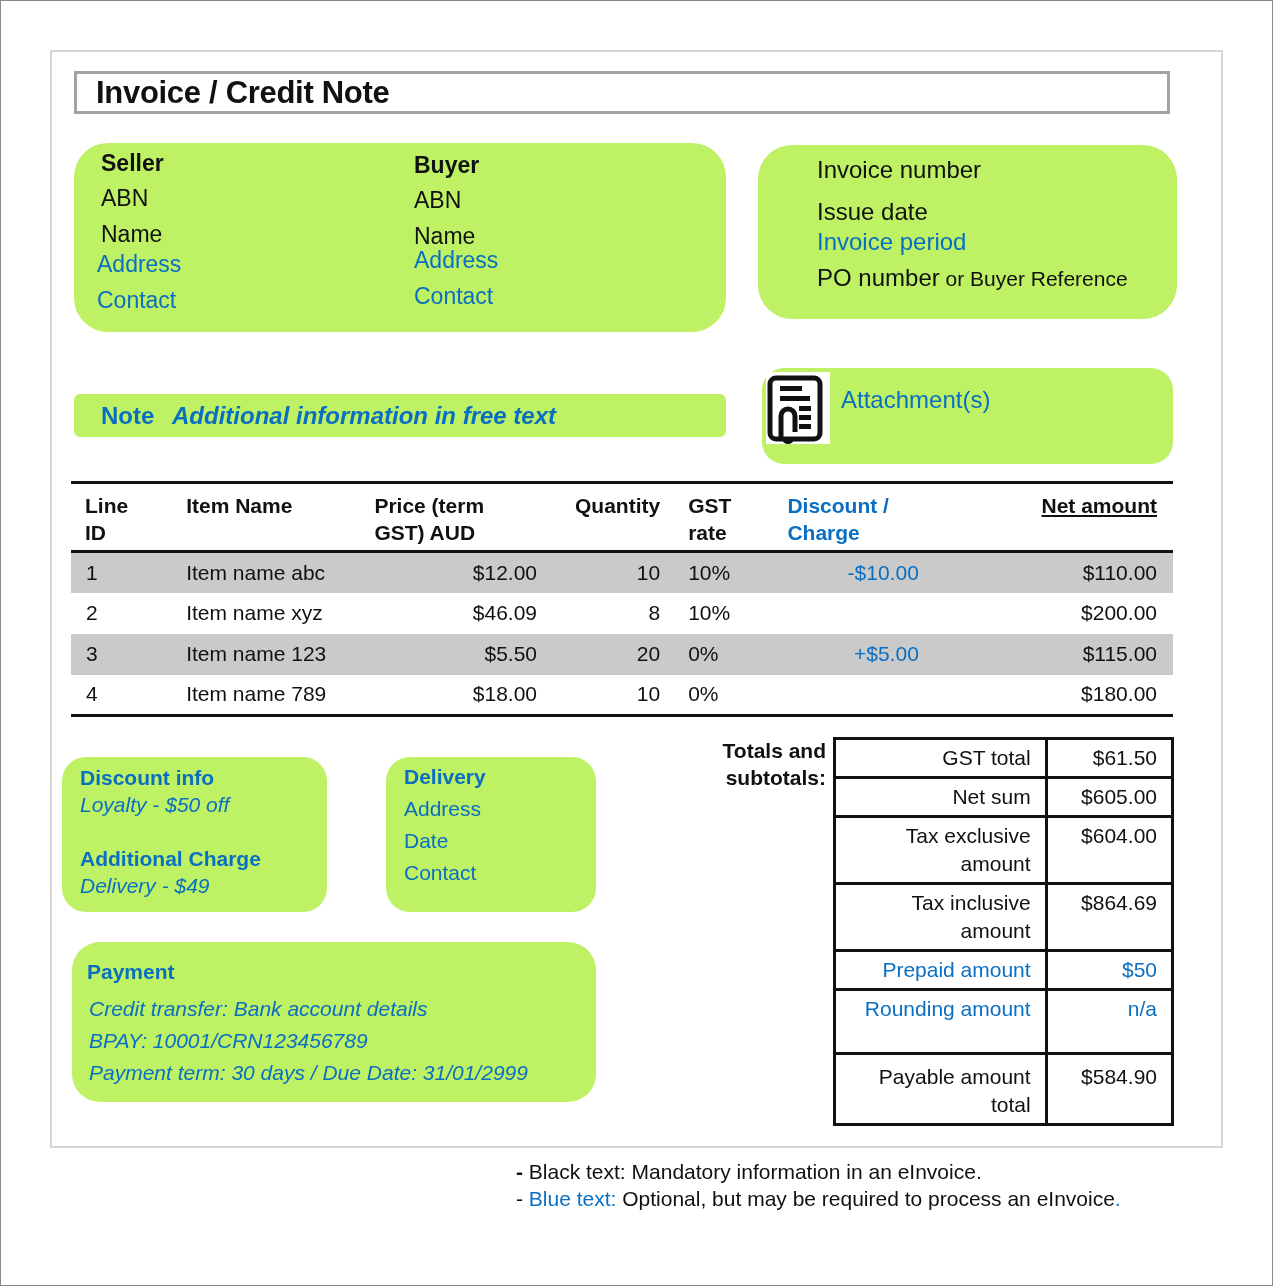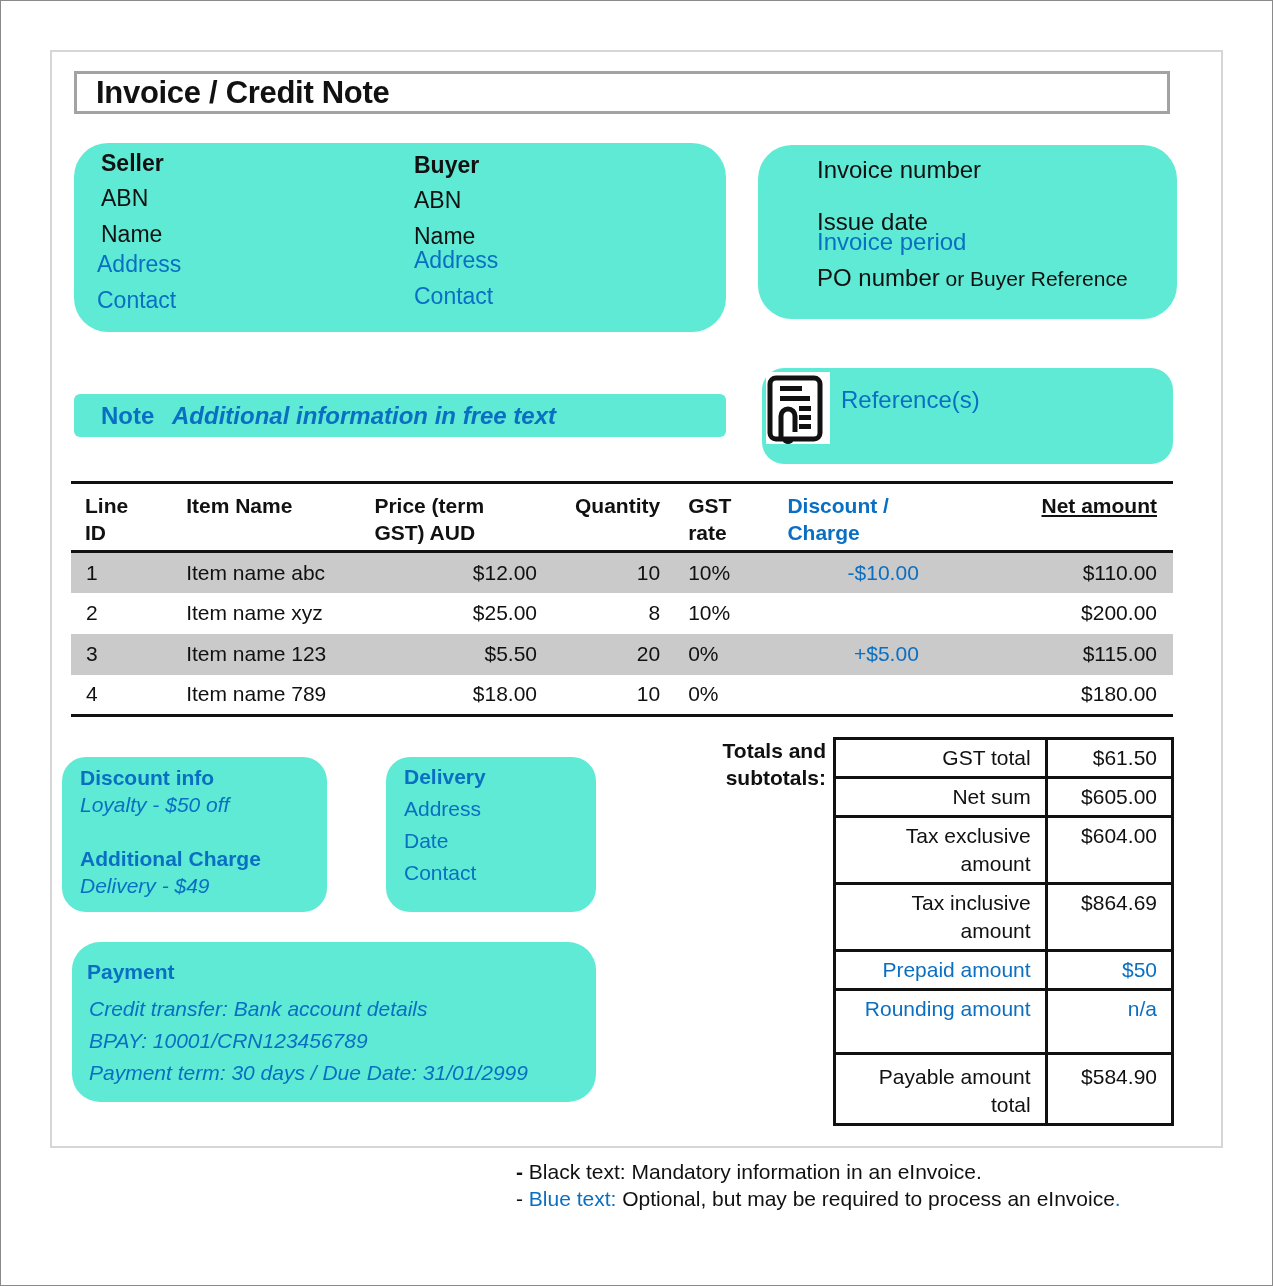--- a/index.html
+++ b/index.html
@@ -14,21 +14,21 @@
     position: absolute; left: 0; top: 0; width: 1273px; height: 1286px;
     border: 1px solid #8a8a8a;
   }
   .page-frame {
     position: absolute; left: 50px; top: 50px; width: 1173px; height: 1098px;
     border: 2px solid #d6d6d6;
   }
   .blue { color: #0a6fc2; }
   .bold { font-weight: bold; }
   .italic { font-style: italic; }
-  .panel { position: absolute; background: #5eead4; }
+  .panel { position: absolute; background: #bef264; }
 
   
   .title-box {
     position: absolute; left: 74px; top: 71px; width: 1096px; height: 43px;
     border: 3px solid #a3a3a3; background: #fff;
   }
   .title-box span {
     position: absolute; left: 19px; top: 1px;
     font-size: 31px; font-weight: bold; letter-spacing: -0.3px;
   }
@@ -127,21 +127,21 @@
     <div class="bold" style="top:9px;">Buyer</div>
     <div style="top:44px;">ABN</div>
     <div style="top:80px;">Name</div>
     <div class="blue" style="top:104px;">Address</div>
     <div class="blue" style="top:140px;">Contact</div>
   </div>
 </div>
 
 <div class="panel meta">
   <div class="meta-line" style="top:11px;">Invoice number</div>
-  <div class="meta-line" style="top:63px;">Issue date</div>
+  <div class="meta-line" style="top:53px;">Issue date</div>
   <div class="meta-line blue" style="top:83px;">Invoice period</div>
   <div class="meta-line" style="top:119px;"><span>PO number</span><span class="small"> or Buyer Reference</span></div>
 </div>
 
 <div class="panel note">
   <span class="note-label blue">Note</span>
   <span class="note-text blue">Additional information in free text</span>
 </div>
 
 <div class="panel attach"></div>
@@ -150,21 +150,21 @@
     <rect x="4" y="6" width="50" height="61" rx="6" fill="none" stroke="#111" stroke-width="5"></rect>
     <rect x="14" y="14" width="22" height="5" fill="#111"></rect>
     <rect x="14" y="24" width="30" height="5" fill="#111"></rect>
     <rect x="33" y="34" width="12" height="5" fill="#111"></rect>
     <rect x="33" y="43" width="12" height="5" fill="#111"></rect>
     <rect x="33" y="52" width="12" height="5" fill="#111"></rect>
     <path d="M15 66 V44 a7 7 0 0 1 14 0 V60" fill="none" stroke="#111" stroke-width="5"></path>
     <ellipse cx="22" cy="69" rx="5" ry="3" fill="#111"></ellipse>
   </svg>
 </div>
-<div class="attach-label blue">Reference(s)</div>
+<div class="attach-label blue">Attachment(s)</div>
 
 <table class="items-table">
   <thead>
     <tr>
       <th class="c-id"><span>Line</span><br><span>ID</span></th>
       <th class="c-name">Item Name</th>
       <th class="c-price"><span>Price (term</span><br><span>GST) AUD</span></th>
       <th class="c-qty">Quantity</th>
       <th class="c-gst"><span>GST</span><br><span>rate</span></th>
       <th class="c-disc blue"><span>Discount /</span><br><span>Charge</span></th>
@@ -177,21 +177,21 @@
       <td class="c-name">Item name abc</td>
       <td class="c-price">$12.00</td>
       <td class="c-qty">10</td>
       <td class="c-gst">10%</td>
       <td class="c-disc blue">-$10.00</td>
       <td class="c-net">$110.00</td>
     </tr>
     <tr>
       <td class="c-id">2</td>
       <td class="c-name">Item name xyz</td>
-      <td class="c-price">$25.00</td>
+      <td class="c-price">$46.09</td>
       <td class="c-qty">8</td>
       <td class="c-gst">10%</td>
       <td class="c-disc blue"></td>
       <td class="c-net">$200.00</td>
     </tr>
     <tr class="shaded">
       <td class="c-id">3</td>
       <td class="c-name">Item name 123</td>
       <td class="c-price">$5.50</td>
       <td class="c-qty">20</td>

